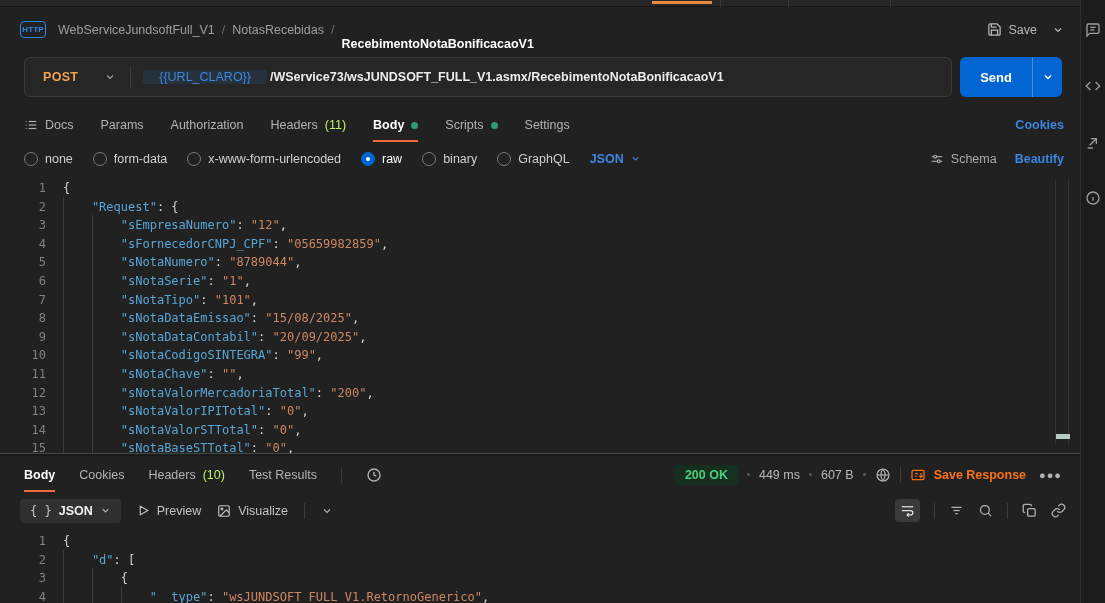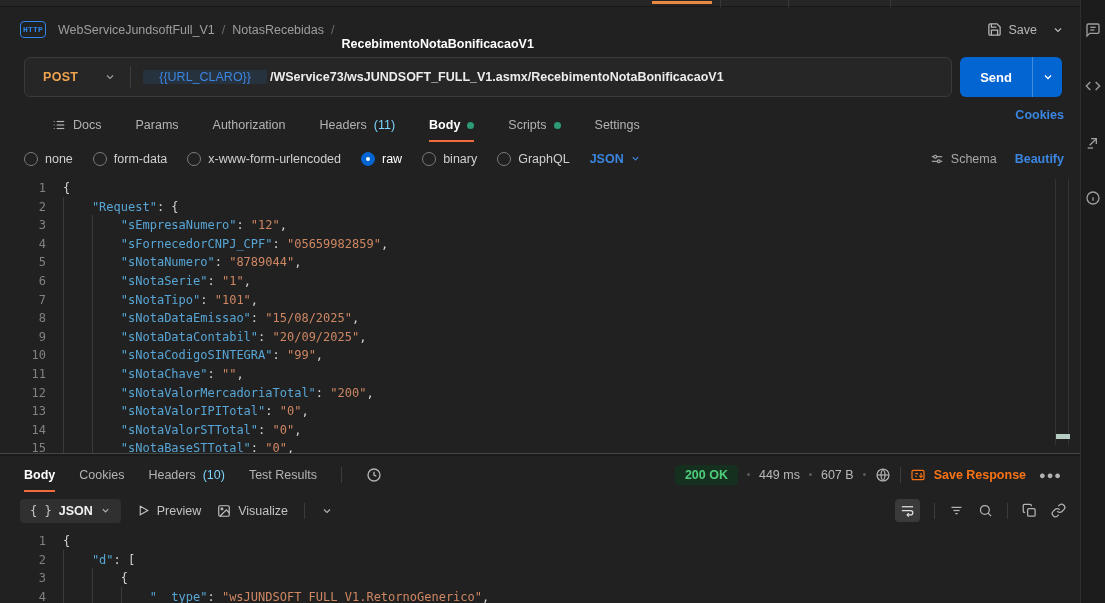--- a/index.html
+++ b/index.html
@@ -9,21 +9,21 @@
   .main { width:1081px; height:603px; background:#212121; display:flex; flex-direction:column; border-right:1px solid #2e2e2e; }
 
   
   .tabstrip { height:7px; background:#262626; border-bottom:1px solid #171717; position:relative; flex:none; }
   .tabstrip .active-ind { position:absolute; left:652px; top:1px; width:60px; height:3px; background:#e98a44; }
   .tabstrip .tdiv { position:absolute; top:0; width:1px; height:7px; background:#383838; }
 
   
   .header { height:45px; flex:none; display:flex; align-items:center; padding:0 16px 0 20px; }
   .http-badge { display:inline-flex; align-items:center; justify-content:center; width:26px; height:17px;
-    border:1.6px solid #2f86eb; border-radius:4px; color:#2f86eb; font-size:8px; font-weight:bold; margin-right:12px; letter-spacing:.2px;font-family:Liberation Mono, monospace; }
+    border:1.6px solid #2f86eb; border-radius:4px; color:#2f86eb; font-size:8px; font-weight:bold; margin-right:12px; letter-spacing:.2px; }
   .crumb { font-size:12.5px; color:#9e9e9e; }
   .crumb-sep { color:#6b6b6b; margin:0 7px; font-size:12.5px; }
   .crumb.last { color:#ffffff; font-weight:bold;margin-top:28px; }
   .header-right { margin-left:auto; display:flex; align-items:center; gap:10px;flex-direction:column; }
   .save-group { display:flex; align-items:center; gap:7px; color:#b8b8b8; font-size:12.5px; cursor:pointer; }
   .save-group .chev { margin-left:8px; }
   .share-group { display:flex; align-items:center; border:1px solid #3c3c3c; border-radius:5px; height:30px; margin-left:8px; }
   .share-btn { padding:0 12px; font-size:12.5px; font-weight:bold; color:#e6e6e6; cursor:pointer; }
   .share-sep { width:1px; height:18px; background:#3c3c3c; }
   .share-link { padding:0 10px; display:flex; align-items:center; color:#c9c9c9; cursor:pointer; }
@@ -35,23 +35,23 @@
   .method-label { color:#f0a34e; font-weight:bold; font-size:12.5px; letter-spacing:.3px; }
   .url-sep { width:1px; height:22px; background:#3c3c3c; }
   .url-text { padding:0 12px; font-size:12.5px; white-space:nowrap; overflow:hidden; }
   .url-var { color:#3b86e0; background:rgba(47,134,235,.13); border-radius:3px; padding:1px 16px; }
   .url-path { color:#ececec; font-weight:bold; margin-left:3px; }
   .send-btn { height:40px; display:flex; border-radius:6px; overflow:hidden; cursor:pointer; flex:none; }
   .send-main { background:#0265d2; color:#fff; font-weight:bold; font-size:13px; display:flex; align-items:center; padding:0 20px; }
   .send-chev { background:#0265d2; border-left:1px solid rgba(255,255,255,.25); width:30px; display:flex; align-items:center; justify-content:center; color:#fff; }
 
   
-  .req-tabs { height:34px; flex:none; display:flex; padding:0 16px 0 24px; gap:34px;margin-left:28px; }
+  .req-tabs { height:34px; flex:none; display:flex; align-items:center; padding:0 16px 0 24px; gap:27px; }
   .tab { display:flex; align-items:center; gap:7px; font-size:12.5px; color:#b3b3b3; height:34px; cursor:pointer; position:relative; }
-  .tab .count { color:#7dd3fc; }
+  .tab .count { color:#bef264; }
   .tab.active { color:#ffffff; font-weight:bold; }
   .tab.active::after { content:""; position:absolute; left:0; right:0; bottom:0; height:2px; background:#f26b3a; }
   .dot { width:7px; height:7px; border-radius:50%; background:#2d9b74; display:inline-block; }
   .cookies-link { margin-left:auto; color:#3b86e0; font-weight:bold; font-size:12.5px; cursor:pointer; }
 
   
   .body-type-row { height:33px; flex:none; display:flex; align-items:center; padding:0 16px 0 24px; gap:20px; }
   .radio-opt { display:flex; align-items:center; gap:7px; font-size:12.5px; color:#d0d0d0; cursor:pointer; }
   .radio { width:14px; height:14px; border-radius:50%; border:1px solid #7a7a7a; background:transparent; flex:none; }
   .radio.checked { border:1px solid #0265d2; background:#0265d2; position:relative; }

